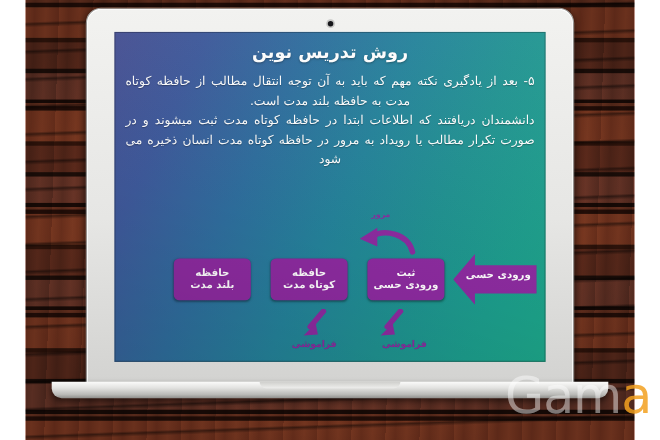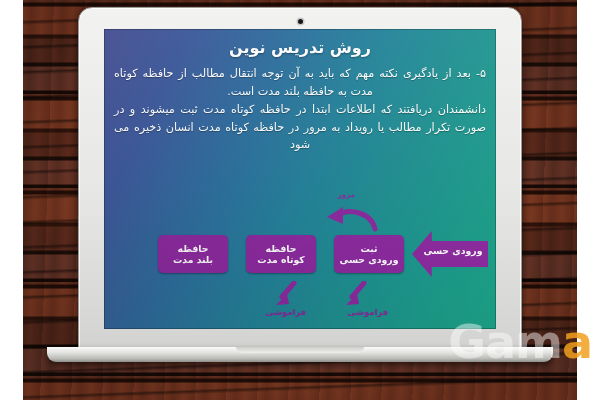--- a/index.html
+++ b/index.html
@@ -275,23 +275,23 @@
     direction: rtl;
     text-shadow: 0 0 1px rgba(0,0,0,0.15);
   }
   .forget-a { right: 190px; }
   .forget-b { right: 108px; }
 
   
   .watermark {
     position: absolute;
     right: 8px;
-    bottom: 35px;
+    bottom: 18px;
     font-size: 46px;
-    font-weight: bold;
+    font-weight: normal;
     letter-spacing: -1px;
     color: rgba(255,255,255,0.45);
     line-height: 1;
     user-select: none;
     pointer-events: none;
     font-family: "DejaVu Sans", "Liberation Sans", sans-serif;
   }
   .watermark .wm-accent { color: rgba(242,160,30,0.85); }
 </style>
 </head>

